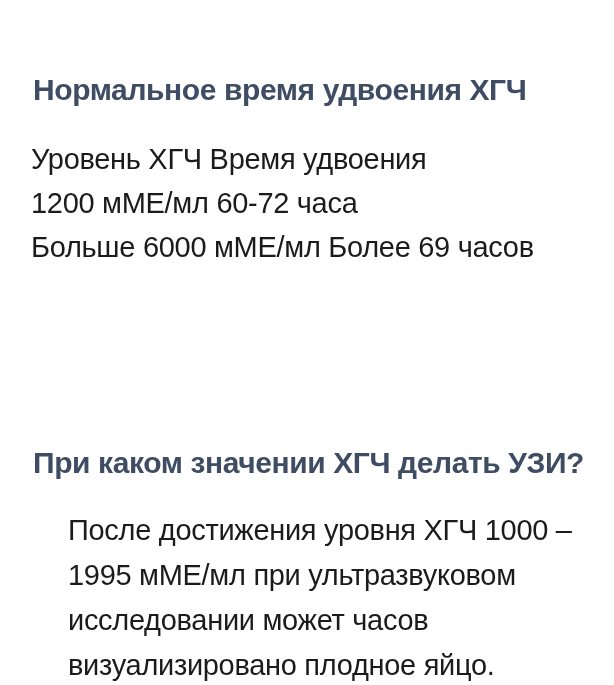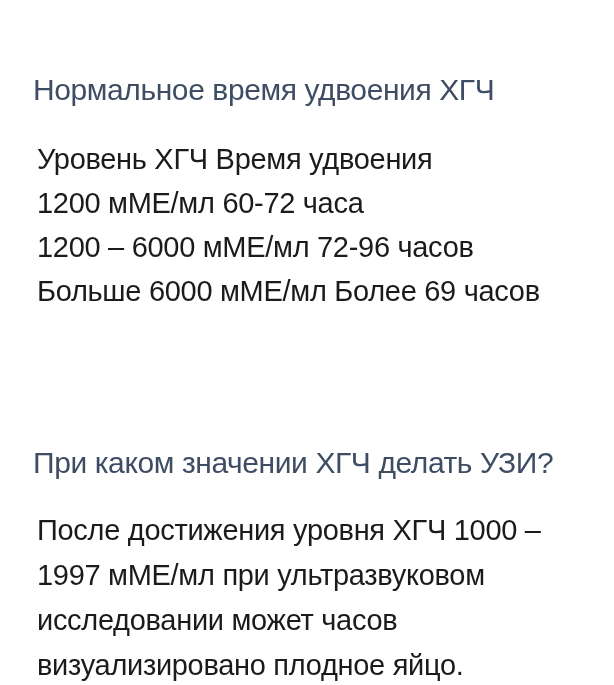--- a/index.html
+++ b/index.html
@@ -12,57 +12,56 @@
     width: 614px;
     height: 685px;
     background: #ffffff;
     overflow: hidden;
     font-family: "Liberation Sans", "DejaVu Sans", sans-serif;
   }
   .section-heading {
     position: absolute;
     left: 33px;
     font-size: 30px;
-    font-weight: 400;
+    font-weight: 700;
     letter-spacing: -0.4px;
     color: #3e4d63;
     white-space: nowrap;
   }
   .heading-1 { top: 48px; }
   .heading-2 { top: 421px; }
   .text-block {
     position: absolute;
-    left: 37px;
+    left: 31px;
     color: #1b1b1b;
     font-size: 29px;
     font-weight: 400;
     letter-spacing: -0.3px;
   }
   .block-1 { top: 137px; }
   .block-1 .text-line { line-height: 44px; }
   .block-2 { top: 508px; }
-  .block-2 .text-line { line-height: 45px; }
+  .block-2 .text-line { line-height: 45px; margin-left: 37px; }
   .text-line { white-space: nowrap; }
 </style>
 </head>
 <body>
 
 <div class="page">
 
   <h2 class="section-heading heading-1">Нормальное время удвоения ХГЧ</h2>
 
   <div class="text-block block-1">
     <div class="text-line">Уровень ХГЧ Время удвоения</div>
     <div class="text-line">1200 мМЕ/мл 60-72 часа</div>
-    <div class="text-line">1200 – 6000 мМЕ/мл 72-96 часов</div>
     <div class="text-line">Больше 6000 мМЕ/мл Более 69 часов</div>
   </div>
 
   <h2 class="section-heading heading-2">При каком значении ХГЧ делать УЗИ?</h2>
 
   <div class="text-block block-2">
     <div class="text-line">После достижения уровня ХГЧ 1000 –</div>
-    <div class="text-line">1997 мМЕ/мл при ультразвуковом</div>
+    <div class="text-line">1995 мМЕ/мл при ультразвуковом</div>
     <div class="text-line">исследовании может часов</div>
     <div class="text-line">визуализировано плодное яйцо.</div>
   </div>
 
 </div>
 
 </body></html>

